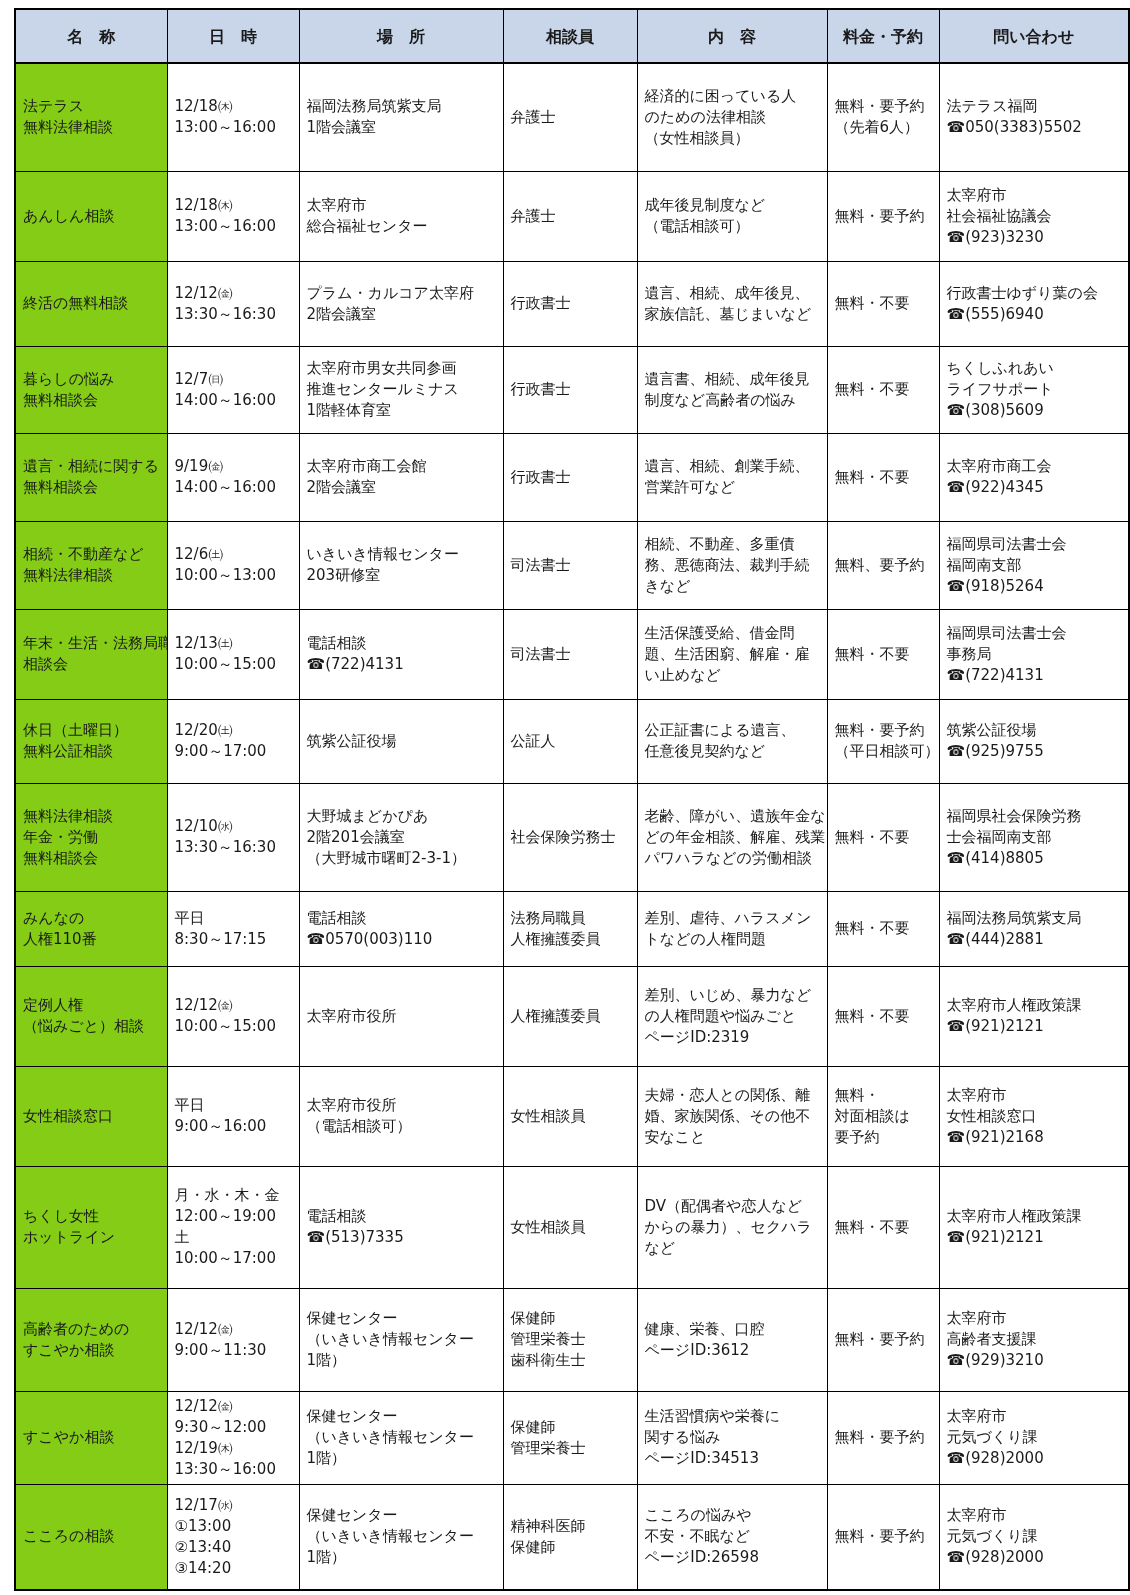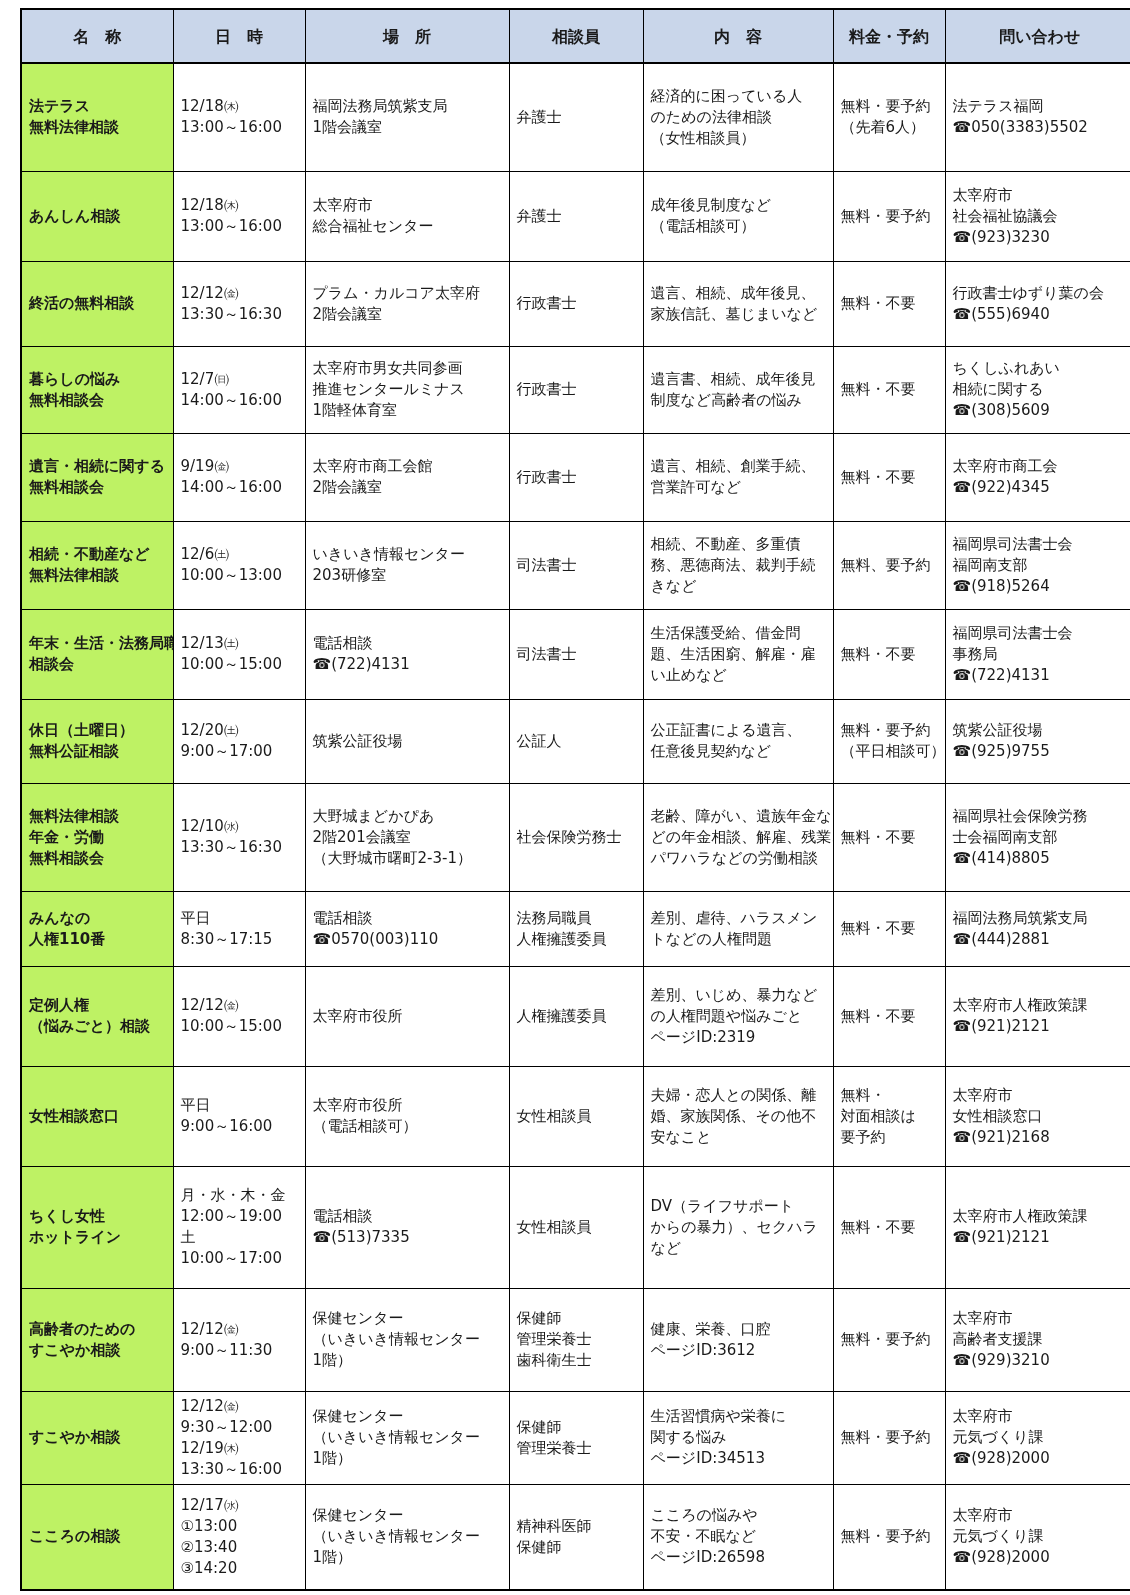--- a/index.html
+++ b/index.html
@@ -6,21 +6,21 @@
     margin:0;
     padding:0;
     background:#ffffff;
     font-family:"DejaVu Sans","Liberation Sans",sans-serif;
     color:#1a1a1a;
   }
   .page{
     width:1130px;
     height:1595px;
     box-sizing:border-box;
-    padding:8px 20px;
+    padding:8px 14px;
     background:#ffffff;
   }
   table.sch{
     border-collapse:collapse;
     table-layout:fixed;
     width:1114px;
     border:2px solid #000000;
   }
   table.sch th,
   table.sch td{
@@ -34,22 +34,22 @@
   }
   table.sch thead th{
     background:#c9d6ea;
     font-weight:bold;
     text-align:center;
     font-size:16px;
     border-bottom:2px solid #000000;
   }
   thead tr{height:54px;}
   td.col-name{
-    background:#bef264;
-    font-weight:bold;
+    background:#84cc16;
+    font-weight:normal;
   }
   .line{white-space:nowrap;}
   
   tbody tr:nth-child(1){height:108px}
   tbody tr:nth-child(2){height:90px}
   tbody tr:nth-child(3){height:85px}
   tbody tr:nth-child(4){height:87px}
   tbody tr:nth-child(5){height:88px}
   tbody tr:nth-child(6){height:88px}
   tbody tr:nth-child(7){height:90px}
@@ -200,21 +200,21 @@
           </td>
           <td class="col-content">
             <div class="line">遺言書、相続、成年後見</div>
             <div class="line">制度など高齢者の悩み</div>
           </td>
           <td class="col-fee">
             <div class="line">無料・不要</div>
           </td>
           <td class="col-contact">
             <div class="line">ちくしふれあい</div>
-            <div class="line">相続に関する</div>
+            <div class="line">ライフサポート</div>
             <div class="line">☎(308)5609</div>
           </td>
         </tr>
         <tr>
           <td class="col-name">
             <div class="line">遺言・相続に関する</div>
             <div class="line">無料相談会</div>
           </td>
           <td class="col-datetime">
             <div class="line">9/19㈮</div>
@@ -459,21 +459,21 @@
             <div class="line">10:00～17:00</div>
           </td>
           <td class="col-place">
             <div class="line">電話相談</div>
             <div class="line">☎(513)7335</div>
           </td>
           <td class="col-counselor">
             <div class="line">女性相談員</div>
           </td>
           <td class="col-content">
-            <div class="line">DV（ライフサポート</div>
+            <div class="line">DV（配偶者や恋人など</div>
             <div class="line">からの暴力）、セクハラ</div>
             <div class="line">など</div>
           </td>
           <td class="col-fee">
             <div class="line">無料・不要</div>
           </td>
           <td class="col-contact">
             <div class="line">太宰府市人権政策課</div>
             <div class="line">☎(921)2121</div>
           </td>

